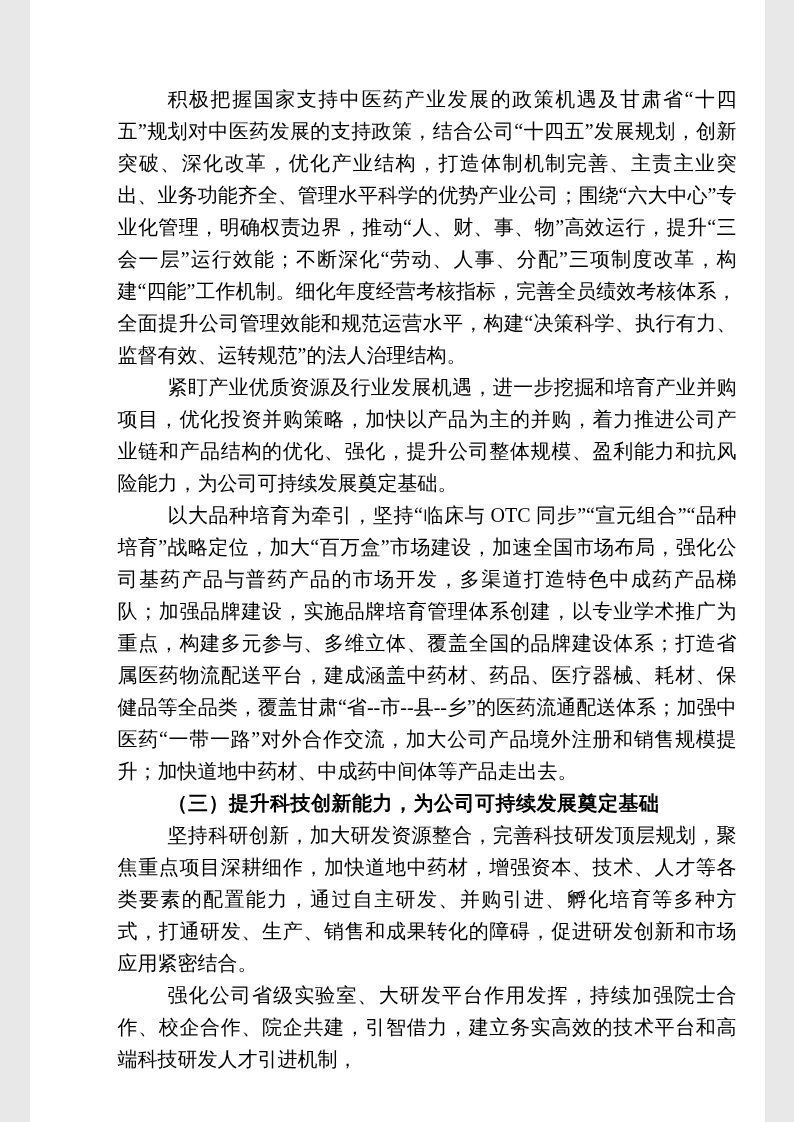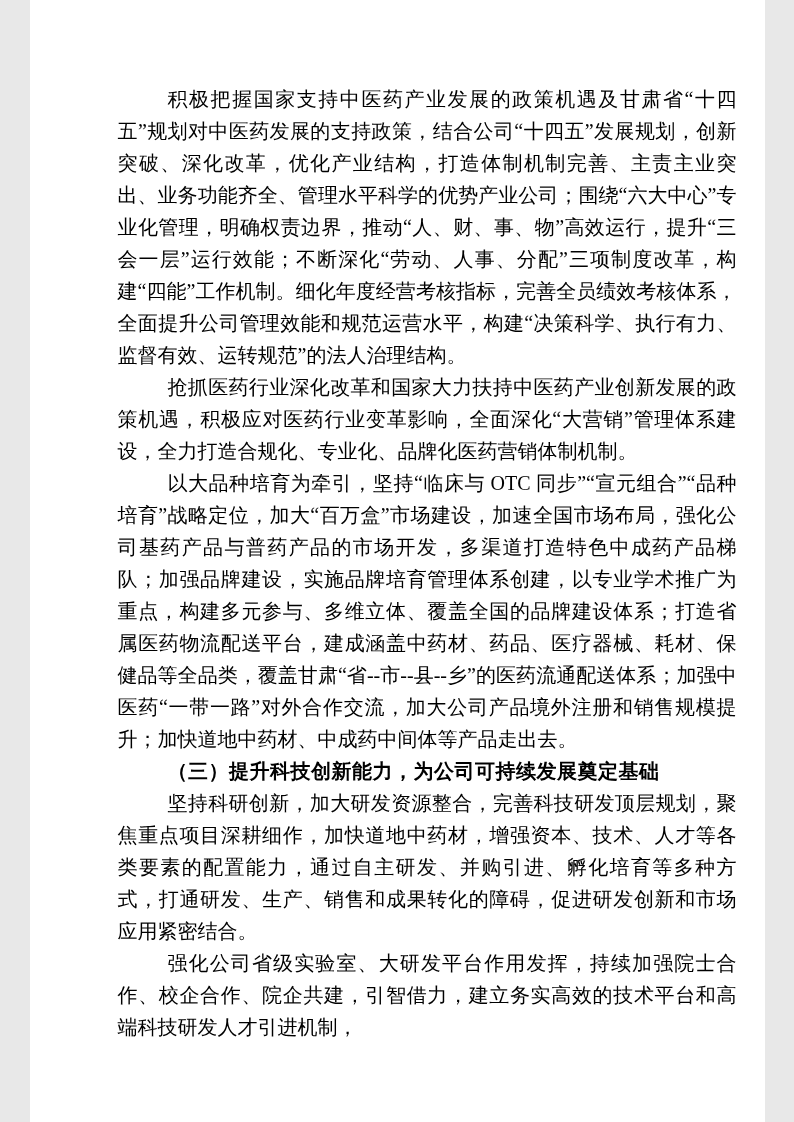--- a/index.html
+++ b/index.html
@@ -35,19 +35,19 @@
     font-family: "Liberation Sans", "DejaVu Sans", sans-serif;
     letter-spacing: 0.5px;
   }
 </style>
 </head>
 <body>
 
 <div class="page">
   <div class="content">
     <p class="body">积极把握国家支持中医药产业发展的政策机遇及甘肃省“十四五”规划对中医药发展的支持政策，结合公司“十四五”发展规划，创新突破、深化改革，优化产业结构，打造体制机制完善、主责主业突出、业务功能齐全、管理水平科学的优势产业公司；围绕“六大中心”专业化管理，明确权责边界，推动“人、财、事、物”高效运行，提升“三会一层”运行效能；不断深化“劳动、人事、分配”三项制度改革，构建“四能”工作机制。细化年度经营考核指标，完善全员绩效考核体系，全面提升公司管理效能和规范运营水平，构建“决策科学、执行有力、监督有效、运转规范”的法人治理结构。</p>
-    <p class="body">抢抓医药行业深化改革和国家大力扶持中医药产业创新发展的政策机遇，积极应对医药行业变革影响，全面深化“大营销”管理体系建设，全力打造合规化、专业化、品牌化医药营销体制机制。</p>
+    <p class="body">紧盯产业优质资源及行业发展机遇，进一步挖掘和培育产业并购项目，优化投资并购策略，加快以产品为主的并购，着力推进公司产业链和产品结构的优化、强化，提升公司整体规模、盈利能力和抗风险能力，为公司可持续发展奠定基础。</p>
     <p class="body">以大品种培育为牵引，坚持“临床与 OTC 同步”“宣元组合”“品种培育”战略定位，加大“百万盒”市场建设，加速全国市场布局，强化公司基药产品与普药产品的市场开发，多渠道打造特色中成药产品梯队；加强品牌建设，实施品牌培育管理体系创建，以专业学术推广为重点，构建多元参与、多维立体、覆盖全国的品牌建设体系；打造省属医药物流配送平台，建成涵盖中药材、药品、医疗器械、耗材、保健品等全品类，覆盖甘肃“省--市--县--乡”的医药流通配送体系；加强中医药“一带一路”对外合作交流，加大公司产品境外注册和销售规模提升；加快道地中药材、中成药中间体等产品走出去。</p>
     <p class="heading">（三）提升科技创新能力，为公司可持续发展奠定基础</p>
     <p class="body">坚持科研创新，加大研发资源整合，完善科技研发顶层规划，聚焦重点项目深耕细作，加快道地中药材，增强资本、技术、人才等各类要素的配置能力，通过自主研发、并购引进、孵化培育等多种方式，打通研发、生产、销售和成果转化的障碍，促进研发创新和市场应用紧密结合。</p>
     <p class="body">强化公司省级实验室、大研发平台作用发挥，持续加强院士合作、校企合作、院企共建，引智借力，建立务实高效的技术平台和高端科技研发人才引进机制，</p>
   </div>
 </div>
 
 </body></html>

